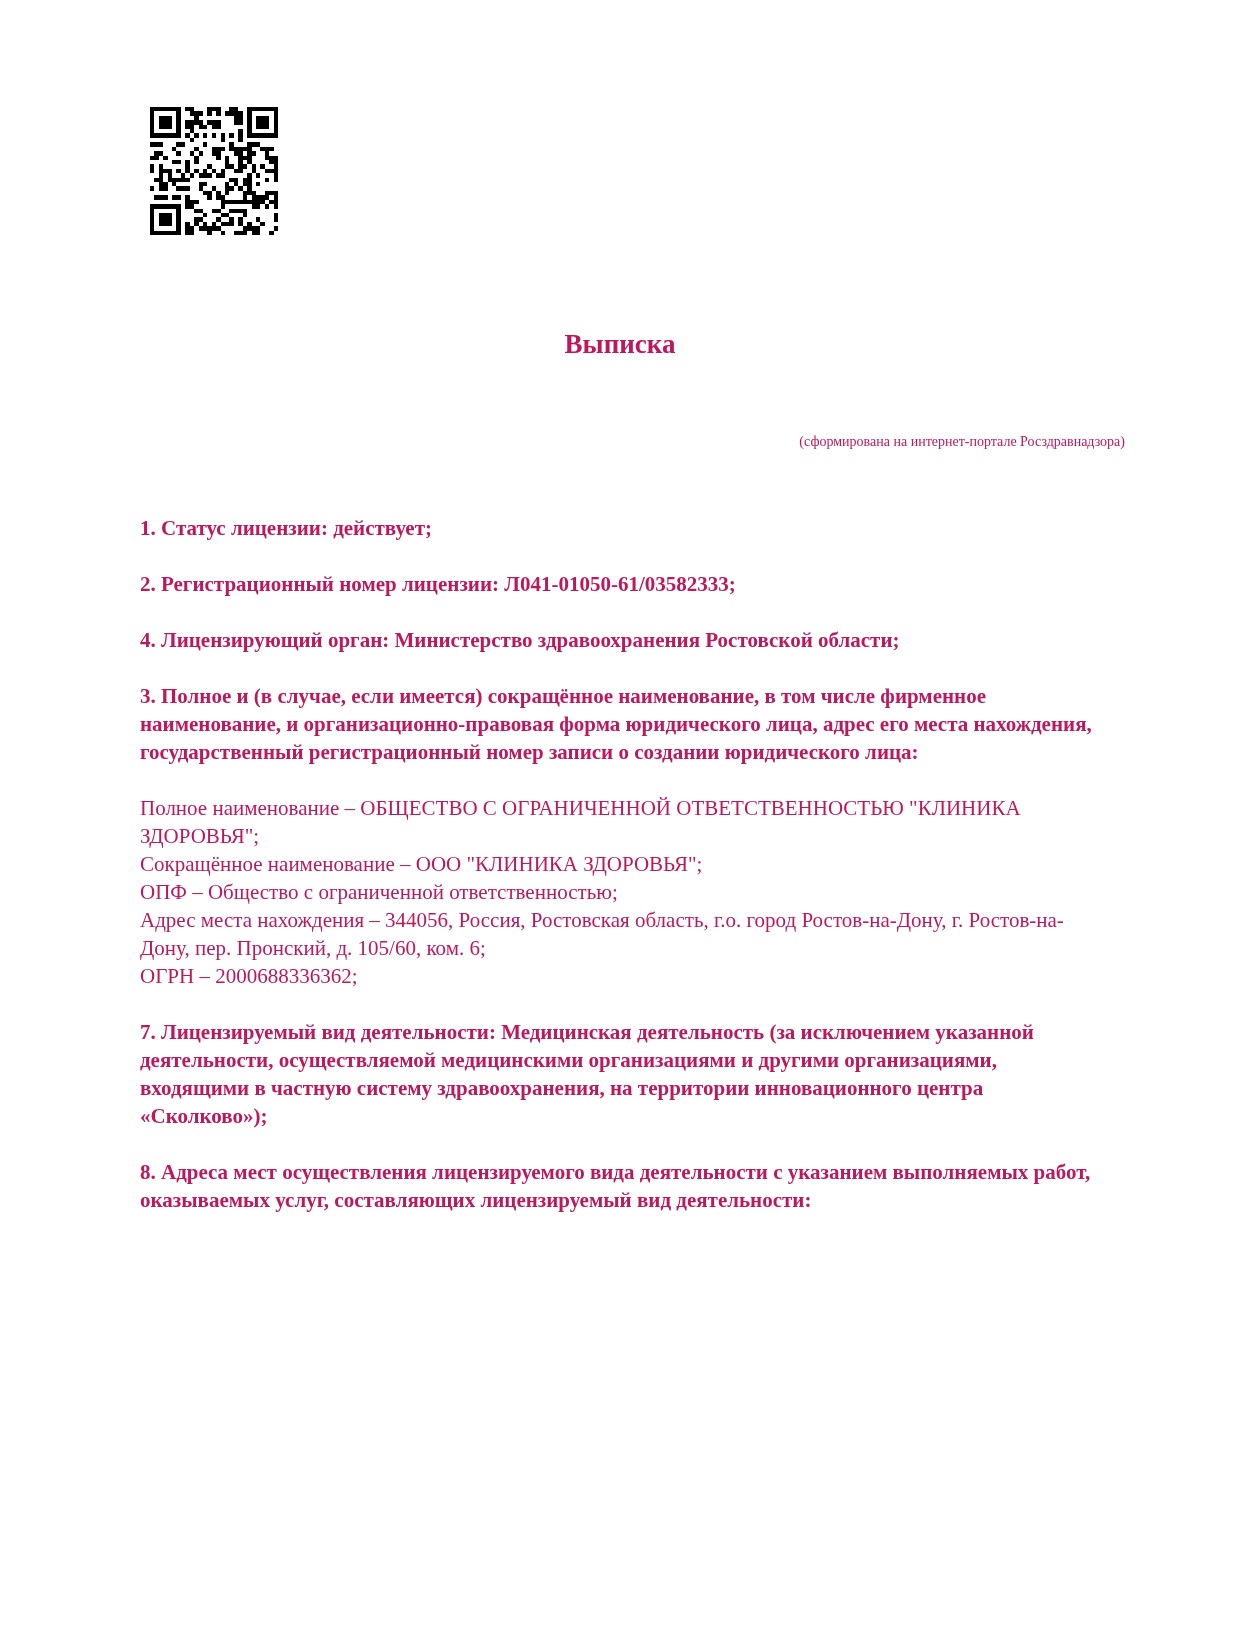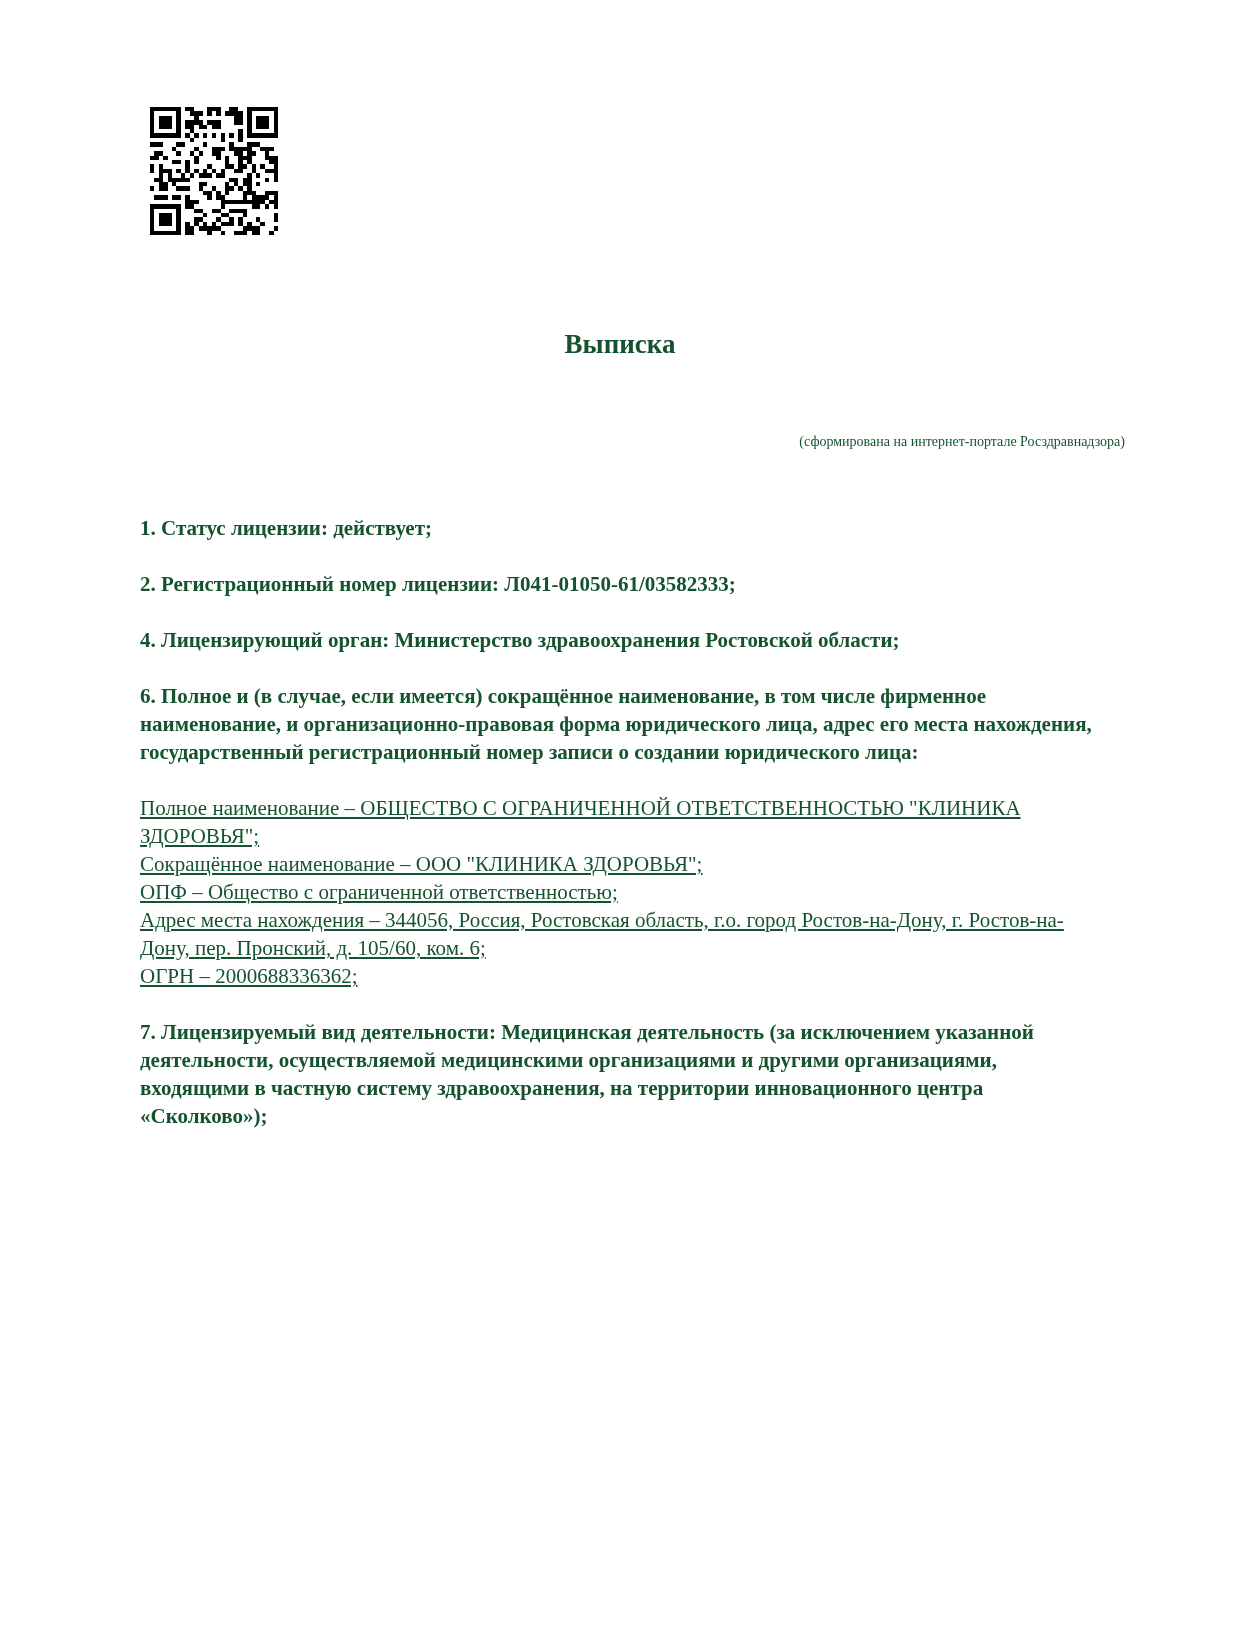--- a/index.html
+++ b/index.html
@@ -1,37 +1,37 @@
 <!DOCTYPE html>
 <html><head>
 <meta charset="utf-8">
 <style>
   html,body{margin:0;padding:0;background:#888;}
   .page{
     width:1240px;height:1650px;background:#ffffff;position:relative;
-    margin:0 auto;font-family:"Liberation Serif",serif;color:#14532d;
+    margin:0 auto;font-family:"Liberation Serif",serif;color:#be185d;
     overflow:hidden;
   }
   .qr{position:absolute;left:150px;top:107px;width:128px;height:128px;}
   .qr svg{display:block;}
   .title-block{
     position:absolute;top:326px;left:0;width:1240px;
     text-align:center;font-weight:bold;font-size:27px;line-height:37px;
   }
   .subtitle{
     position:absolute;top:430px;left:140px;width:985px;
     text-align:right;font-size:14px;line-height:24px;
   }
   .content{
     position:absolute;top:514px;left:140px;width:968px;
     font-size:21px;line-height:28px;text-align:left;
   }
   .content p{margin:0 0 28px 0;font-weight:bold;}
   .org{margin:0 0 28px 0;}
-  .org div{margin:0;text-decoration:underline;}
+  .org div{margin:0;}
 </style>
 </head>
 <body>
 
 <div class="page">
 
   <div class="qr">
       <svg viewBox="0 0 29 29" width="128" height="128" shape-rendering="crispEdges">
         <rect width="29" height="29" fill="#ffffff"></rect>
         <g fill="#000000">
@@ -416,26 +416,27 @@
   <div class="title-block">
     <div>Выписка</div>
   </div>
 
   <div class="subtitle">(сформирована на интернет-портале Росздравнадзора)</div>
 
   <div class="content">
     <p>1. Статус лицензии: действует;</p>
     <p>2. Регистрационный номер лицензии: Л041-01050-61/03582333;</p>
     <p>4. Лицензирующий орган: Министерство здравоохранения Ростовской области;</p>
-    <p>6. Полное и (в случае, если имеется) сокращённое наименование, в том числе фирменное наименование, и организационно-правовая форма юридического лица, адрес его места нахождения, государственный регистрационный номер записи о создании юридического лица:</p>
+    <p>3. Полное и (в случае, если имеется) сокращённое наименование, в том числе фирменное наименование, и организационно-правовая форма юридического лица, адрес его места нахождения, государственный регистрационный номер записи о создании юридического лица:</p>
 
     <div class="org">
       <div>Полное наименование – ОБЩЕСТВО С ОГРАНИЧЕННОЙ ОТВЕТСТВЕННОСТЬЮ "КЛИНИКА ЗДОРОВЬЯ";</div>
       <div>Сокращённое наименование – ООО "КЛИНИКА ЗДОРОВЬЯ";</div>
       <div>ОПФ – Общество с ограниченной ответственностью;</div>
       <div>Адрес места нахождения – 344056, Россия, Ростовская область, г.о. город Ростов-на-Дону, г. Ростов-на-Дону, пер. Пронский, д. 105/60, ком. 6;</div>
       <div>ОГРН – 2000688336362;</div>
     </div>
 
     <p>7. Лицензируемый вид деятельности: Медицинская деятельность (за исключением указанной деятельности, осуществляемой медицинскими организациями и другими организациями, входящими в частную систему здравоохранения, на территории инновационного центра «Сколково»);</p>
+    <p>8. Адреса мест осуществления лицензируемого вида деятельности с указанием выполняемых работ, оказываемых услуг, составляющих лицензируемый вид деятельности:</p>
   </div>
 
 </div>
 
 </body></html>

